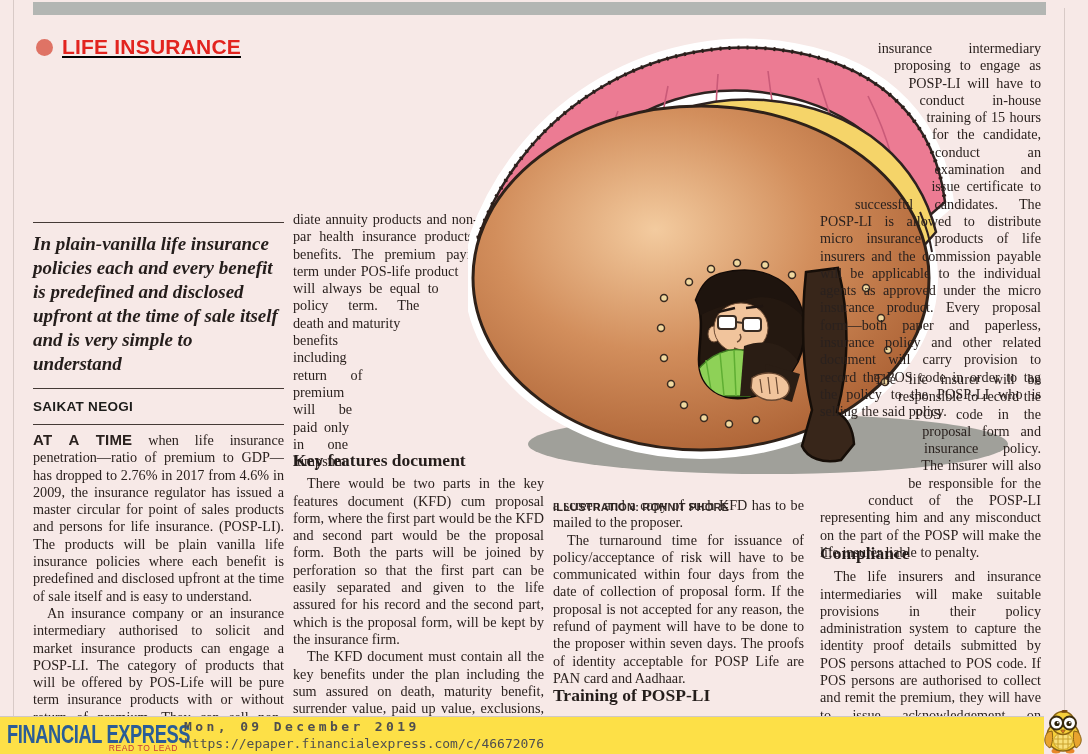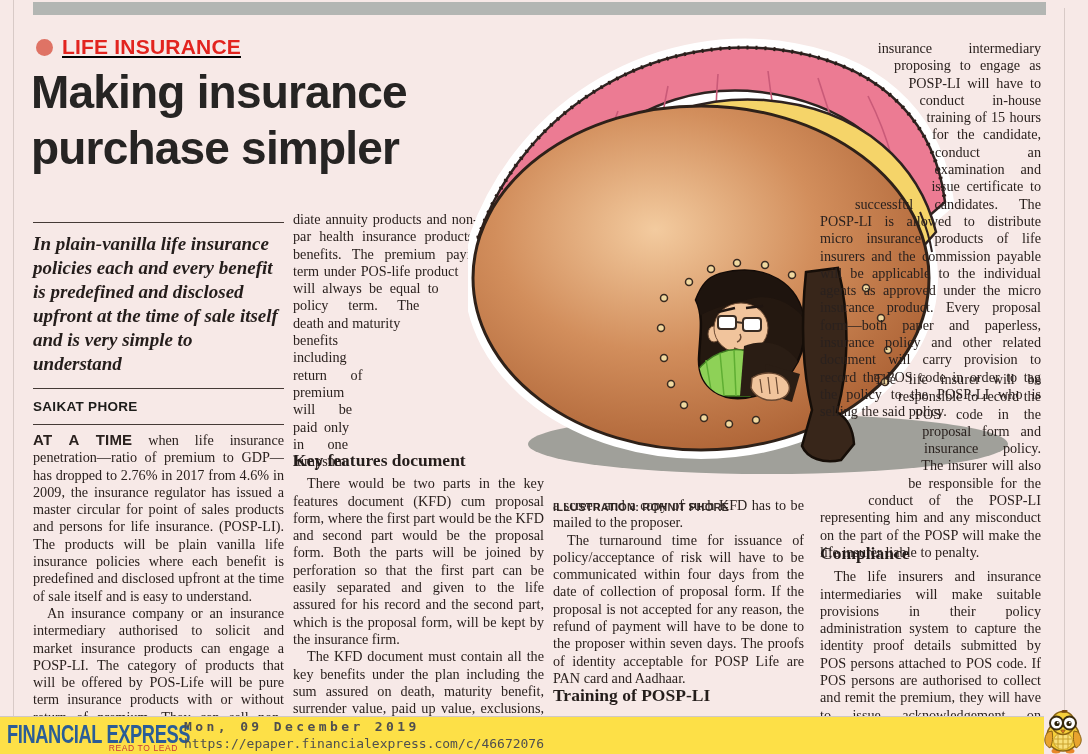--- a/index.html
+++ b/index.html
@@ -63,30 +63,26 @@
 
   <div class="topbar"></div>
   <div class="rule-v" id="rule-left"></div>
   <div class="rule-v" id="rule-right"></div>
 
   <div class="kicker">
     <span class="kicker-dot"></span>
     <span class="kicker-text">LIFE INSURANCE</span>
   </div>
 
-  <div class="headline">
-    <div>Making insurance</div>
-    <div>purchase simpler</div>
-  </div>
 
   <div class="col" id="col1-head">
     <hr class="hr-dark">
     <div class="standfirst">In plain-vanilla life insurance policies each and every benefit is predefined and disclosed upfront at the time of sale itself and is very simple to understand</div>
     <hr class="hr-dark">
-    <div class="byline">SAIKAT PHORE</div>
+    <div class="byline">SAIKAT NEOGI</div>
     <hr class="hr-dark">
   </div>
 
   <div class="col" id="col1-body">
     <p><span class="lead-in">AT A TIME</span><span> when life insurance penetration—ratio of premium to GDP—has dropped to 2.76% in 2017 from 4.6% in 2009, the insurance regulator has issued a master circular for point of sales products and persons for life insurance. (POSP-LI). The products will be plain vanilla life insurance policies where each benefit is predefined and disclosed upfront at the time of sale itself and is easy to understand.</span></p>
     <p class="indent">An insurance company or an insurance intermediary authorised to solicit and market insurance products can engage a POSP-LI. The category of products that will be offered by POS-Life will be pure term insurance products with or without return of premium. They can sell non-linked non-participating endowment product, imme-</p>
   </div>
 
   <div class="col" id="col2a">
     <div class="wrapR"></div>

